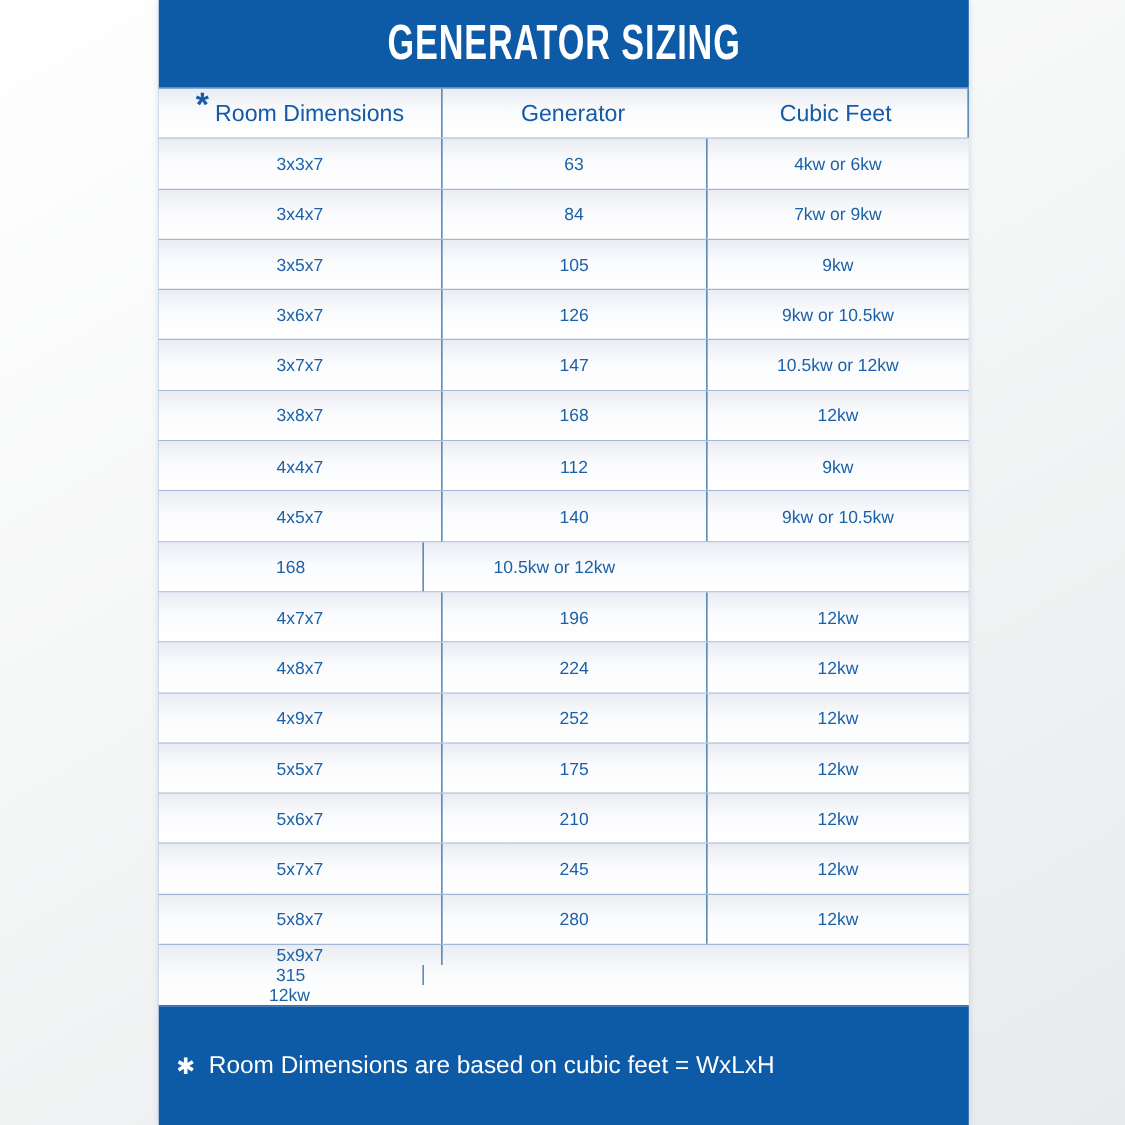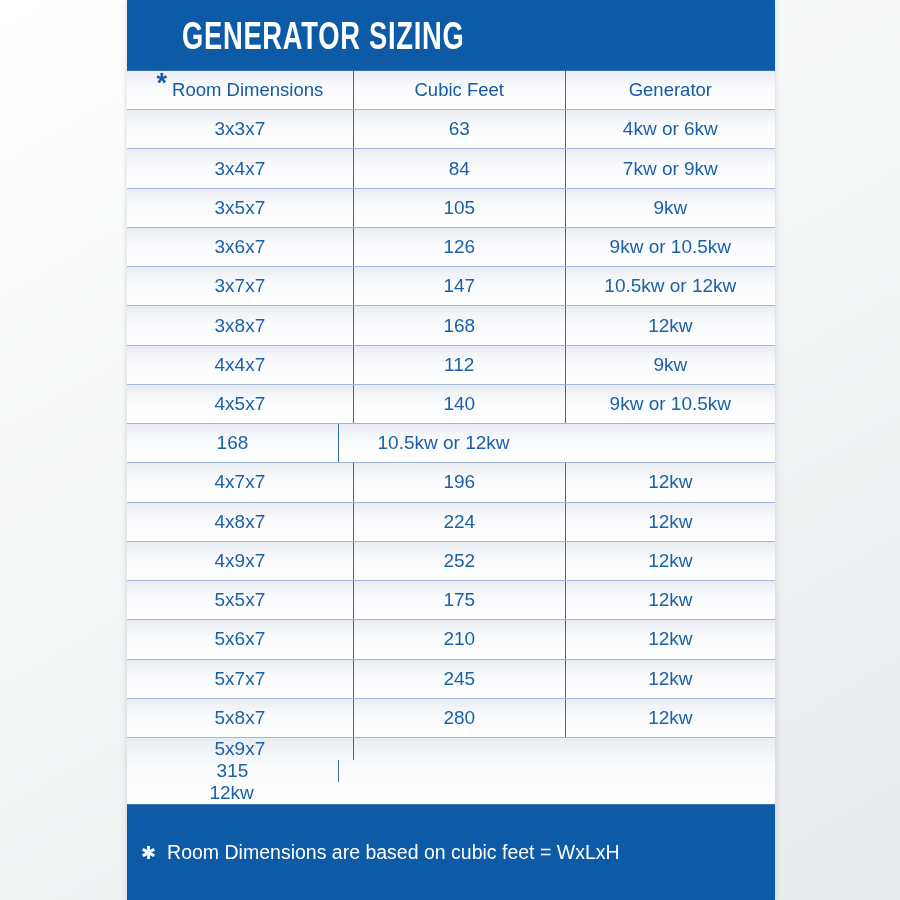--- a/index.html
+++ b/index.html
@@ -23,20 +23,21 @@
     background: #0d5aa7;
     display: flex;
     flex-direction: column;
     box-shadow: 0 0 6px rgba(120,140,170,0.35);
   }
   .title-bar {
     height: 70px;
     flex: 0 0 70px;
     display: flex;
     align-items: center;
+    justify-content: center;
   }
   .title {
     color: #ffffff;
     font-size: 38px;
     font-weight: 700;
     letter-spacing: 1px;
     white-space: nowrap;
     transform: scale(0.72, 1.04);
     transform-origin: center;
   }
@@ -57,21 +58,21 @@
     border-bottom: 1px solid #a3b8d6;
     background: linear-gradient(180deg, #e9ecf2 0%, #fafbfd 45%, #ffffff 100%);
   }
   .row:last-child { border-bottom: none; flex-direction: column; }
   .cell {
     display: flex;
     align-items: center;
     justify-content: center;
     box-sizing: border-box;
     color: #1c61a8;
-    font-size: 19px;
+    font-size: 14px;
     text-align: center;
   }
   .cell.c1 { width: 35.0%; border-right: 1px solid #2f6ba5; }
   .cell.c2 { width: 32.7%; border-right: 1px solid #2f6ba5; }
   .cell.c3 { width: 32.3%; }
   .header-row .cell {
     font-size: 18.5px;
     color: #155ba5;
   }
   .hdr-asterisk {
@@ -104,25 +105,25 @@
     <div class="title-bar">
       <div class="title">GENERATOR SIZING</div>
     </div>
 
     <div class="gen-table">
       <div class="row header-row">
         <div class="cell c1">
           <span class="hdr-asterisk">*</span>
           <span>Room Dimensions</span>
         </div>
+        <div class="cell c3">
+          <span>Generator</span>
+        </div>
         <div class="cell c2">
           <span>Cubic Feet</span>
-        </div>
-        <div class="cell c3">
-          <span>Generator</span>
         </div>
       </div>
 
         <div class="row">
           <div class="cell c1">3x3x7</div>
           <div class="cell c2">63</div>
           <div class="cell c3">4kw or 6kw</div>
         </div>
 
         <div class="row">

